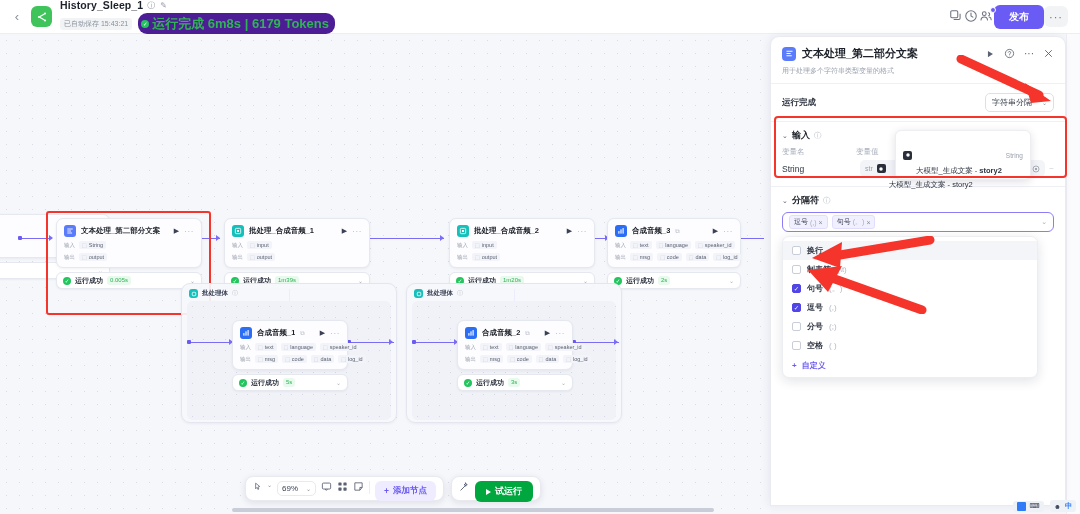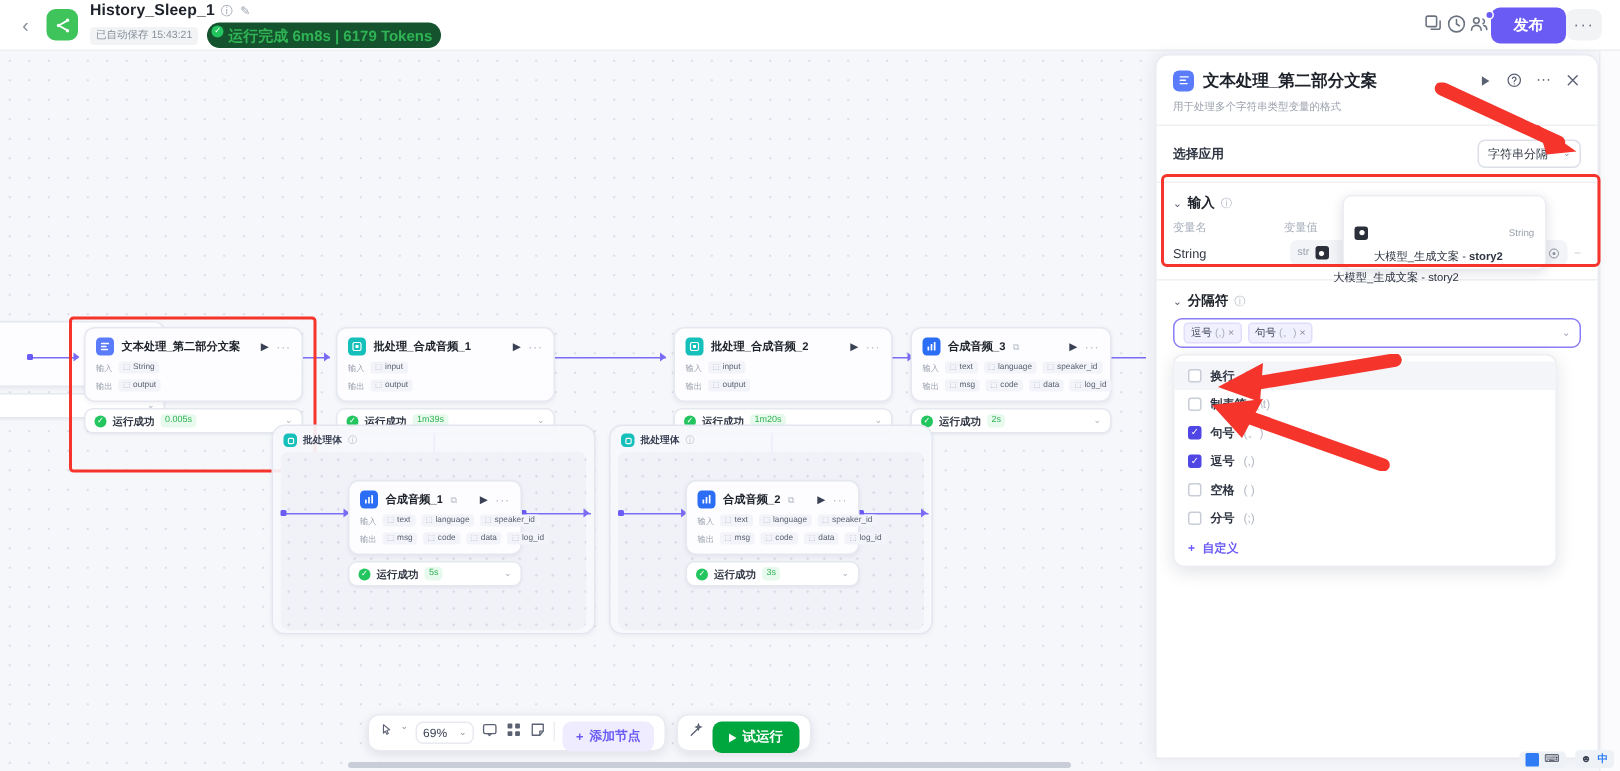--- a/index.html
+++ b/index.html
@@ -31,22 +31,22 @@
   .title-block { display: flex; flex-direction: column; justify-content: center; }
   .title-row { display: flex; align-items: center; gap: 4px; }
   .title-row .tname { font-size: 10.5px; font-weight: bold; color: #1d2129; letter-spacing: .1px; }
   .mini-ic { width: 9px; height: 9px; color: #9aa0ac; font-size: 8px; line-height: 9px; }
   .sub-row { display: flex; align-items: center; gap: 6px; margin-top: 2px; }
   .chip-save {
     font-size: 7px; color: #86909c; background: #f2f3f5;
     border-radius: 3px; padding: 1px 4px; line-height: 10px; white-space: nowrap;
   }
   .chip-run {
-    display: flex; gap: 3px;
-    font-size: 10px; color: #30b354; background: #14532d;
+    display: flex; align-items: center; gap: 3px;
+    font-size: 13px; color: #30b354; background: #4c1d95;
     border-radius: 9px; padding: 1.5px 6px 1.5px 3px; white-space: nowrap; font-weight: bold;
   }
   .dot-ok {
     width: 8px; height: 8px; border-radius: 50%; background: #22c55e;
     display: flex; align-items: center; justify-content: center; flex: none;
   }
   .dot-ok::after { content: "✓"; color: #fff; font-size: 5.5px; line-height: 8px; }
   .topbar-right { margin-left: auto; display: flex; align-items: center; padding-right: 2px; }
   .tb-ic { width: 15px; height: 15px; color: #6b7280; position: relative; cursor: pointer; }
   .tb-ic svg { display: block; }
@@ -847,21 +847,21 @@
               <path d="M5.5 5.5l13 13M18.5 5.5l-13 13"></path>
             </svg>
           </span>
         </span>
       </div>
       <div class="p-sub">用于处理多个字符串类型变量的格式</div>
     </div>
     <div class="p-divider"></div>
 
     <div class="p-approw">
-      <span class="p-lbl">选择应用</span>
+      <span class="p-lbl">运行完成</span>
       <div class="p-select">
         <span>字符串分隔</span>
         <span class="chev-sm">⌄</span>
       </div>
     </div>
     <div class="p-divider"></div>
 
     <div>
       <div class="sect-hd">
         <span class="cv">⌄</span>
@@ -934,27 +934,27 @@
           <span class="lab">句号</span>
           <span class="pun">(。)</span>
         </div>
         <div class="dd-item">
           <span class="cbox on"></span>
           <span class="lab">逗号</span>
           <span class="pun">(,)</span>
         </div>
         <div class="dd-item">
           <span class="cbox"></span>
+          <span class="lab">分号</span>
+          <span class="pun">(;)</span>
+        </div>
+        <div class="dd-item">
+          <span class="cbox"></span>
           <span class="lab">空格</span>
           <span class="pun">( )</span>
-        </div>
-        <div class="dd-item">
-          <span class="cbox"></span>
-          <span class="lab">分号</span>
-          <span class="pun">(;)</span>
         </div>
         <div class="dd-custom">
           <span>+</span>
           <span>自定义</span>
         </div>
       </div>
     </div>
   </div>
 
   <div class="tooltip-var">

